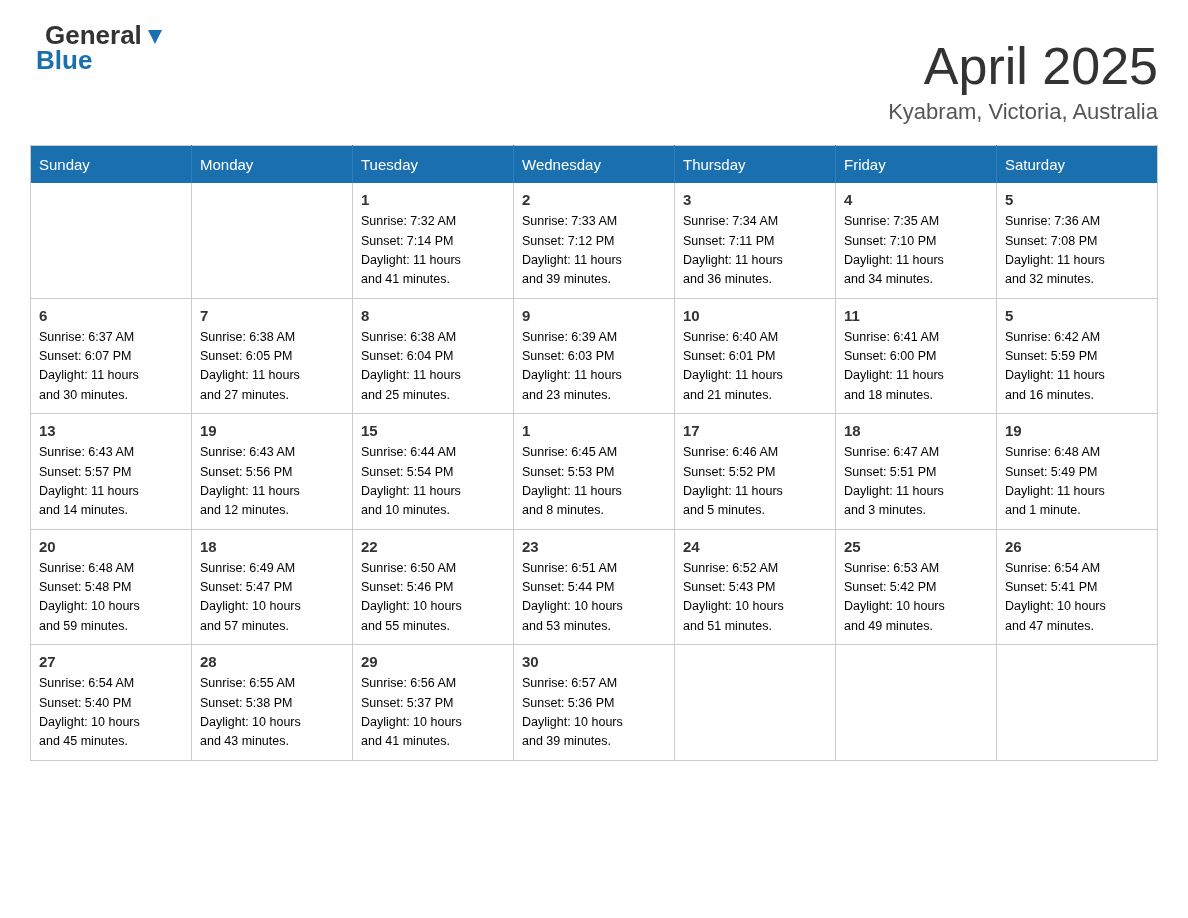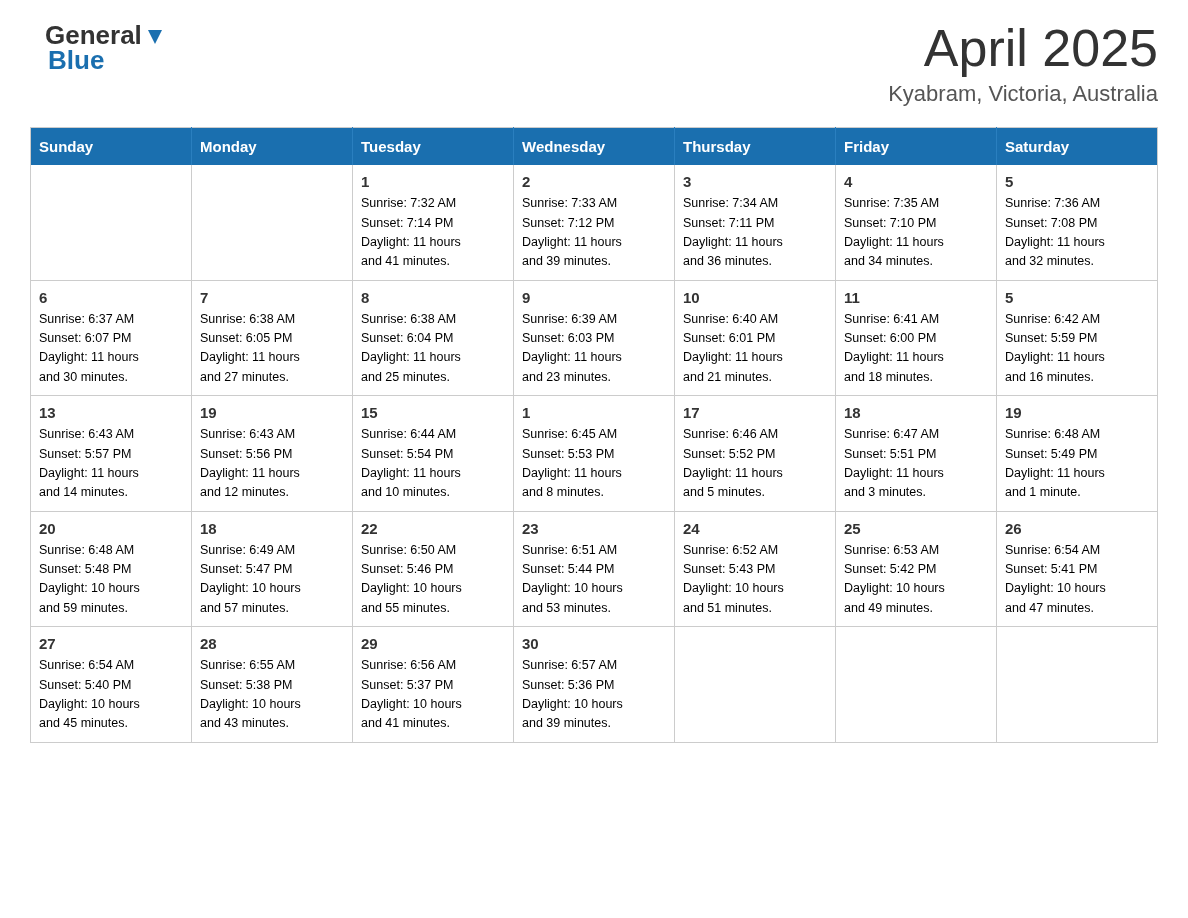--- a/index.html
+++ b/index.html
@@ -32,38 +32,39 @@
       color: #1a6faf;
     }
     .title-block {
       text-align: right;
     }
     .title-block h1 {
       font-size: 52px;
       font-weight: normal;
       color: #333;
       line-height: 1.1;
+      margin-top: 18px;
     }
     .title-block h2 {
       font-size: 22px;
       font-weight: normal;
       color: #555;
       margin-top: 4px;
       margin-left: 28px;
     }
     .calendar {
       width: 100%;
       border-collapse: collapse;
       border: 1px solid #ccc;
     }
     .calendar thead tr th {
       background-color: #1a6faf;
       color: #fff;
       font-size: 15px;
-      font-weight: bold;
+      font-weight: normal;
       padding: 10px 8px;
       text-align: left;
       border-right: 1px solid #2a7fbf;
       margin-left: 32px;
     }
     .calendar thead tr th:last-child {
       border-right: none;
     }
     .calendar tbody tr td {
       vertical-align: top;
@@ -98,21 +99,21 @@
 
 <div class="header">
   <div class="logo">
     <div style="display:flex; flex-direction:column; align-items:flex-start;">
       <div style="display:flex; align-items:center;margin-left:15px;">
         <span class="logo-text-general">General</span>
         <svg width="22" height="22" viewBox="0 0 22 22" style="margin-left:2px; margin-top:2px;">
           <polygon points="4,4 18,4 11,18" fill="#1a6faf"></polygon>
         </svg>
       </div>
-      <span class="logo-text-blue" style="margin-top:-6px; margin-left:18px;">Blue</span>
+      <span class="logo-text-blue" style="margin-top:-6px; margin-left:6px;">Blue</span>
     </div>
   </div>
   <div class="title-block">
     <h1>April 2025</h1>
     <h2>Kyabram, Victoria, Australia</h2>
   </div>
 </div>
 
 <table class="calendar">
   <thead>

